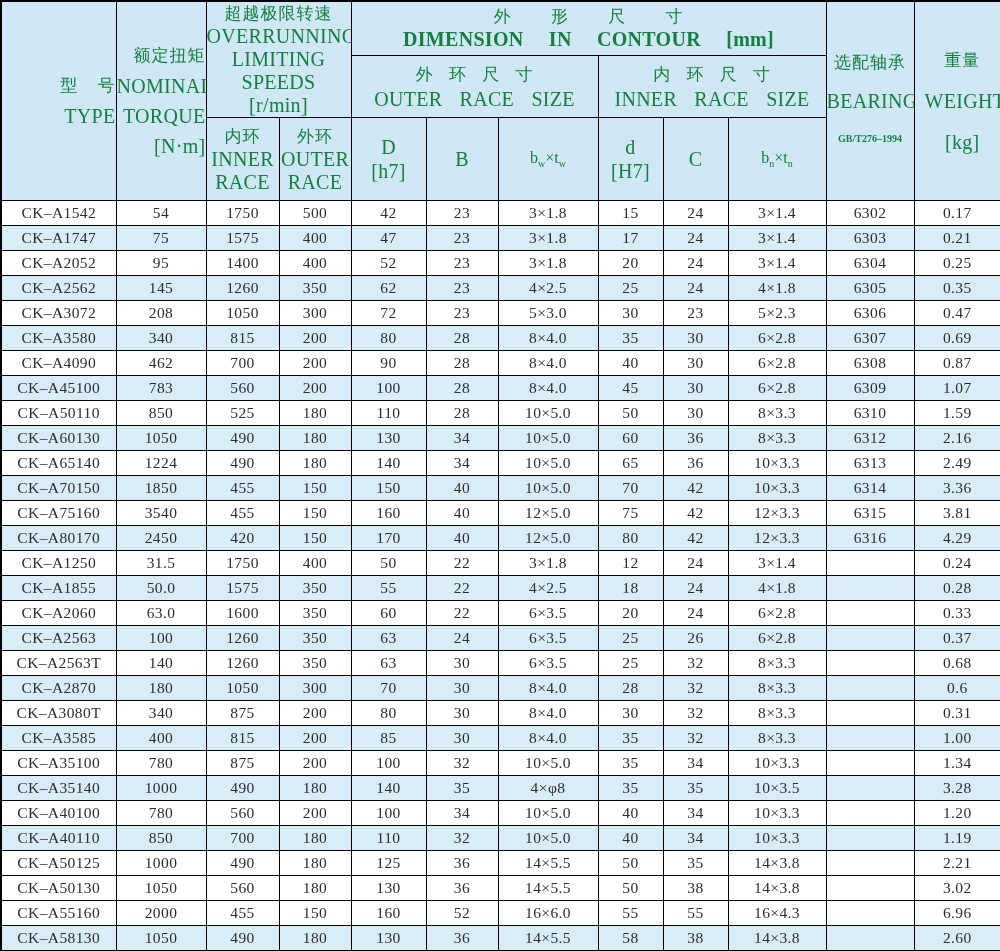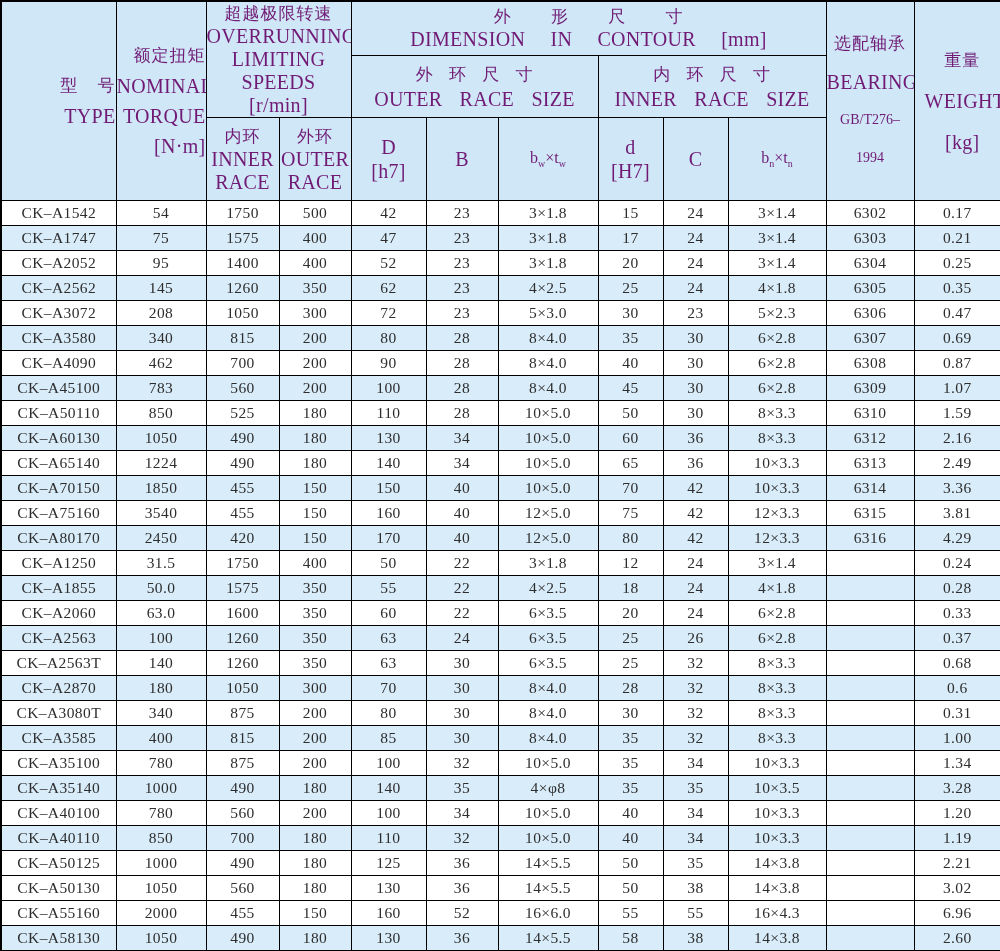--- a/index.html
+++ b/index.html
@@ -15,21 +15,21 @@
     font-family: "Liberation Serif", "DejaVu Serif", serif;
   }
   th, td {
     border: 1px solid #000000;
     padding: 0;
     text-align: center;
     vertical-align: middle;
     font-weight: normal;
     overflow: hidden;
   }
-  thead th { background: #cfe7f6; color: #701a75; }
+  thead th { background: #cfe7f6; color: #15803d; }
   thead tr.h1 { height: 46px; }
   thead tr.h2 { height: 54px; }
   thead tr.h3 { height: 83px; }
 
   tbody td {
     height: 24px;
     font-size: 15.5px;
     color: #2d2d2d;
     letter-spacing: 0.4px;
   }
@@ -37,29 +37,29 @@
 
   .zh  { font-size: 17px; letter-spacing: 1px; }
   .en  { font-size: 20px; letter-spacing: 0.3px; }
   .lh30 div { line-height: 30px; text-align: right; }
   .lh23 div { line-height: 23px; }
   .lh24 div { line-height: 24px; }
   .lh38 div { line-height: 38px; }
   .lh41 div { line-height: 41px; margin-left: 10px; }
 
   .wsp-zh-wide { word-spacing: 34px; }
-  .wsp-en-wide { word-spacing: 20px; }
+  .wsp-en-wide { word-spacing: 20px; font-weight: bold; }
   .wsp-zh-mid  { word-spacing: 10px; }
   .wsp-en-mid  { word-spacing: 12px; }
   .wsp-zh-sm   { word-spacing: 14px; margin-left: 24px; }
 
   .dim-top { height: 46px; line-height: 22px; }
   .formula { font-size: 16px; }
   .formula sub { font-size: 10px; }
-  .small-en { font-size: 14px; letter-spacing: 0; }
+  .small-en { font-size: 10px; letter-spacing: 0; font-weight: bold; }
 </style>
 </head>
 <body>
 
 <table class="spec">
   <colgroup>
     <col style="width:115px">
       <col style="width:90px">
       <col style="width:73px">
       <col style="width:72px">

